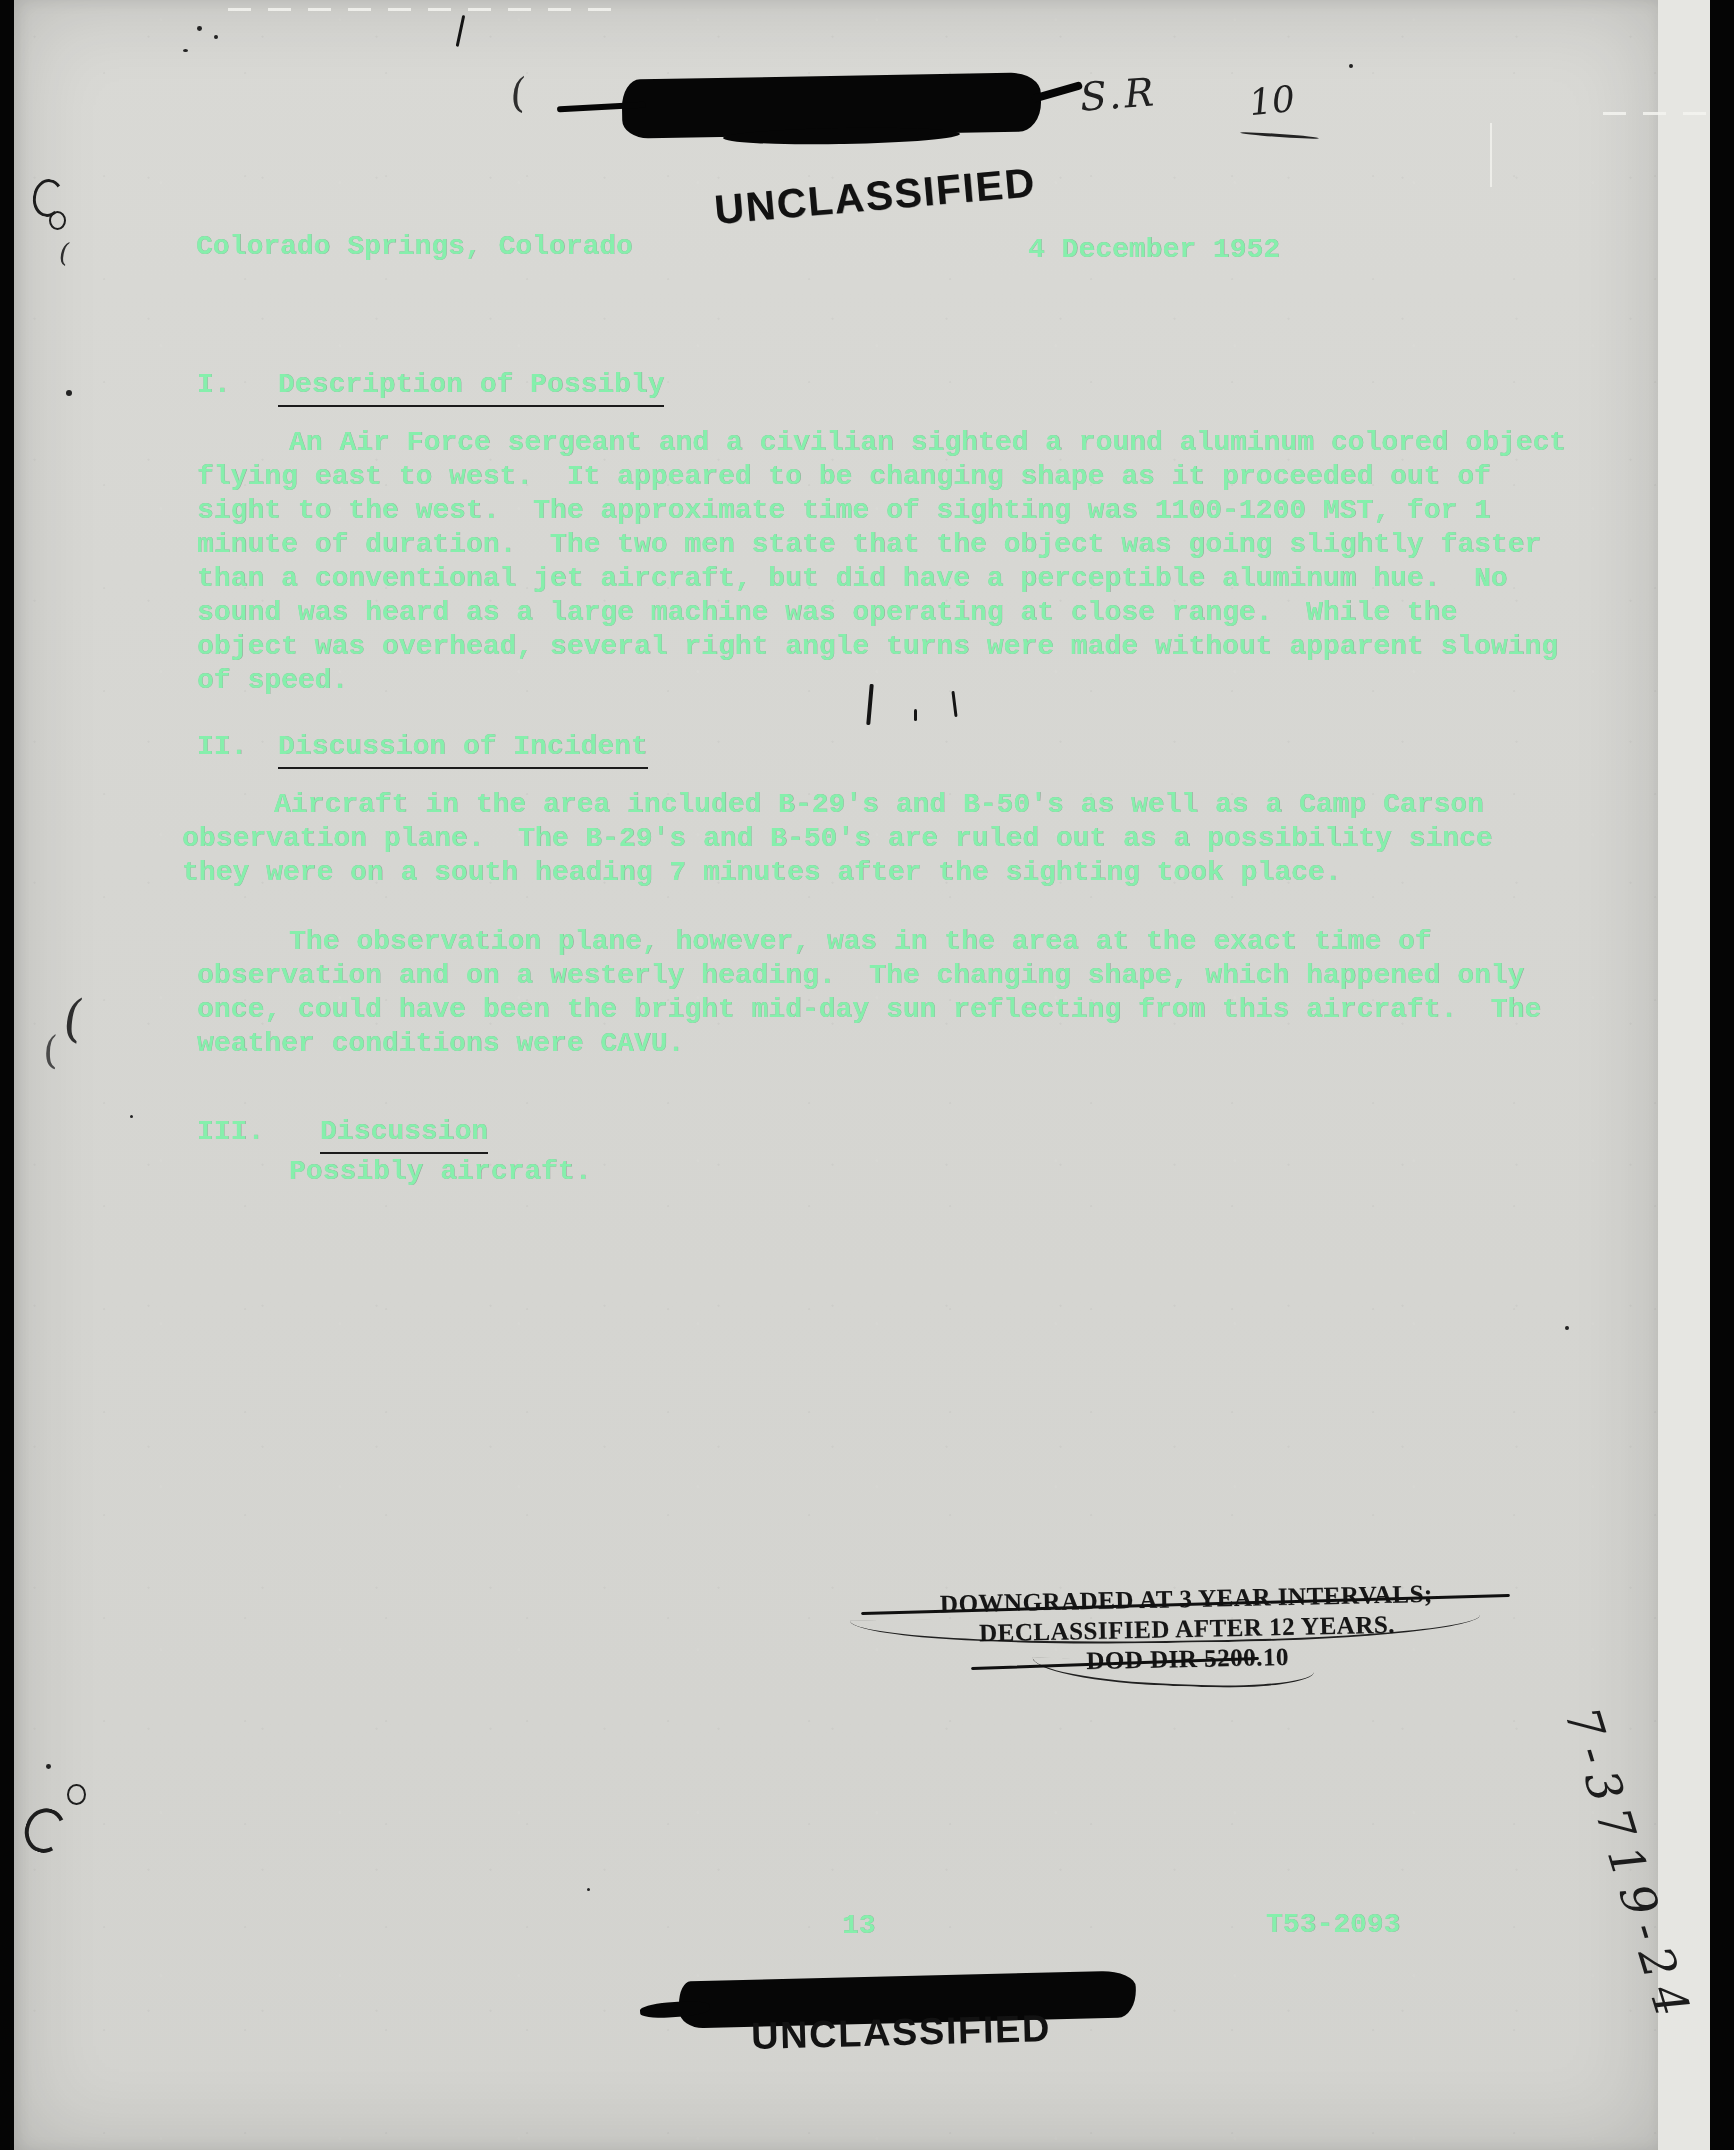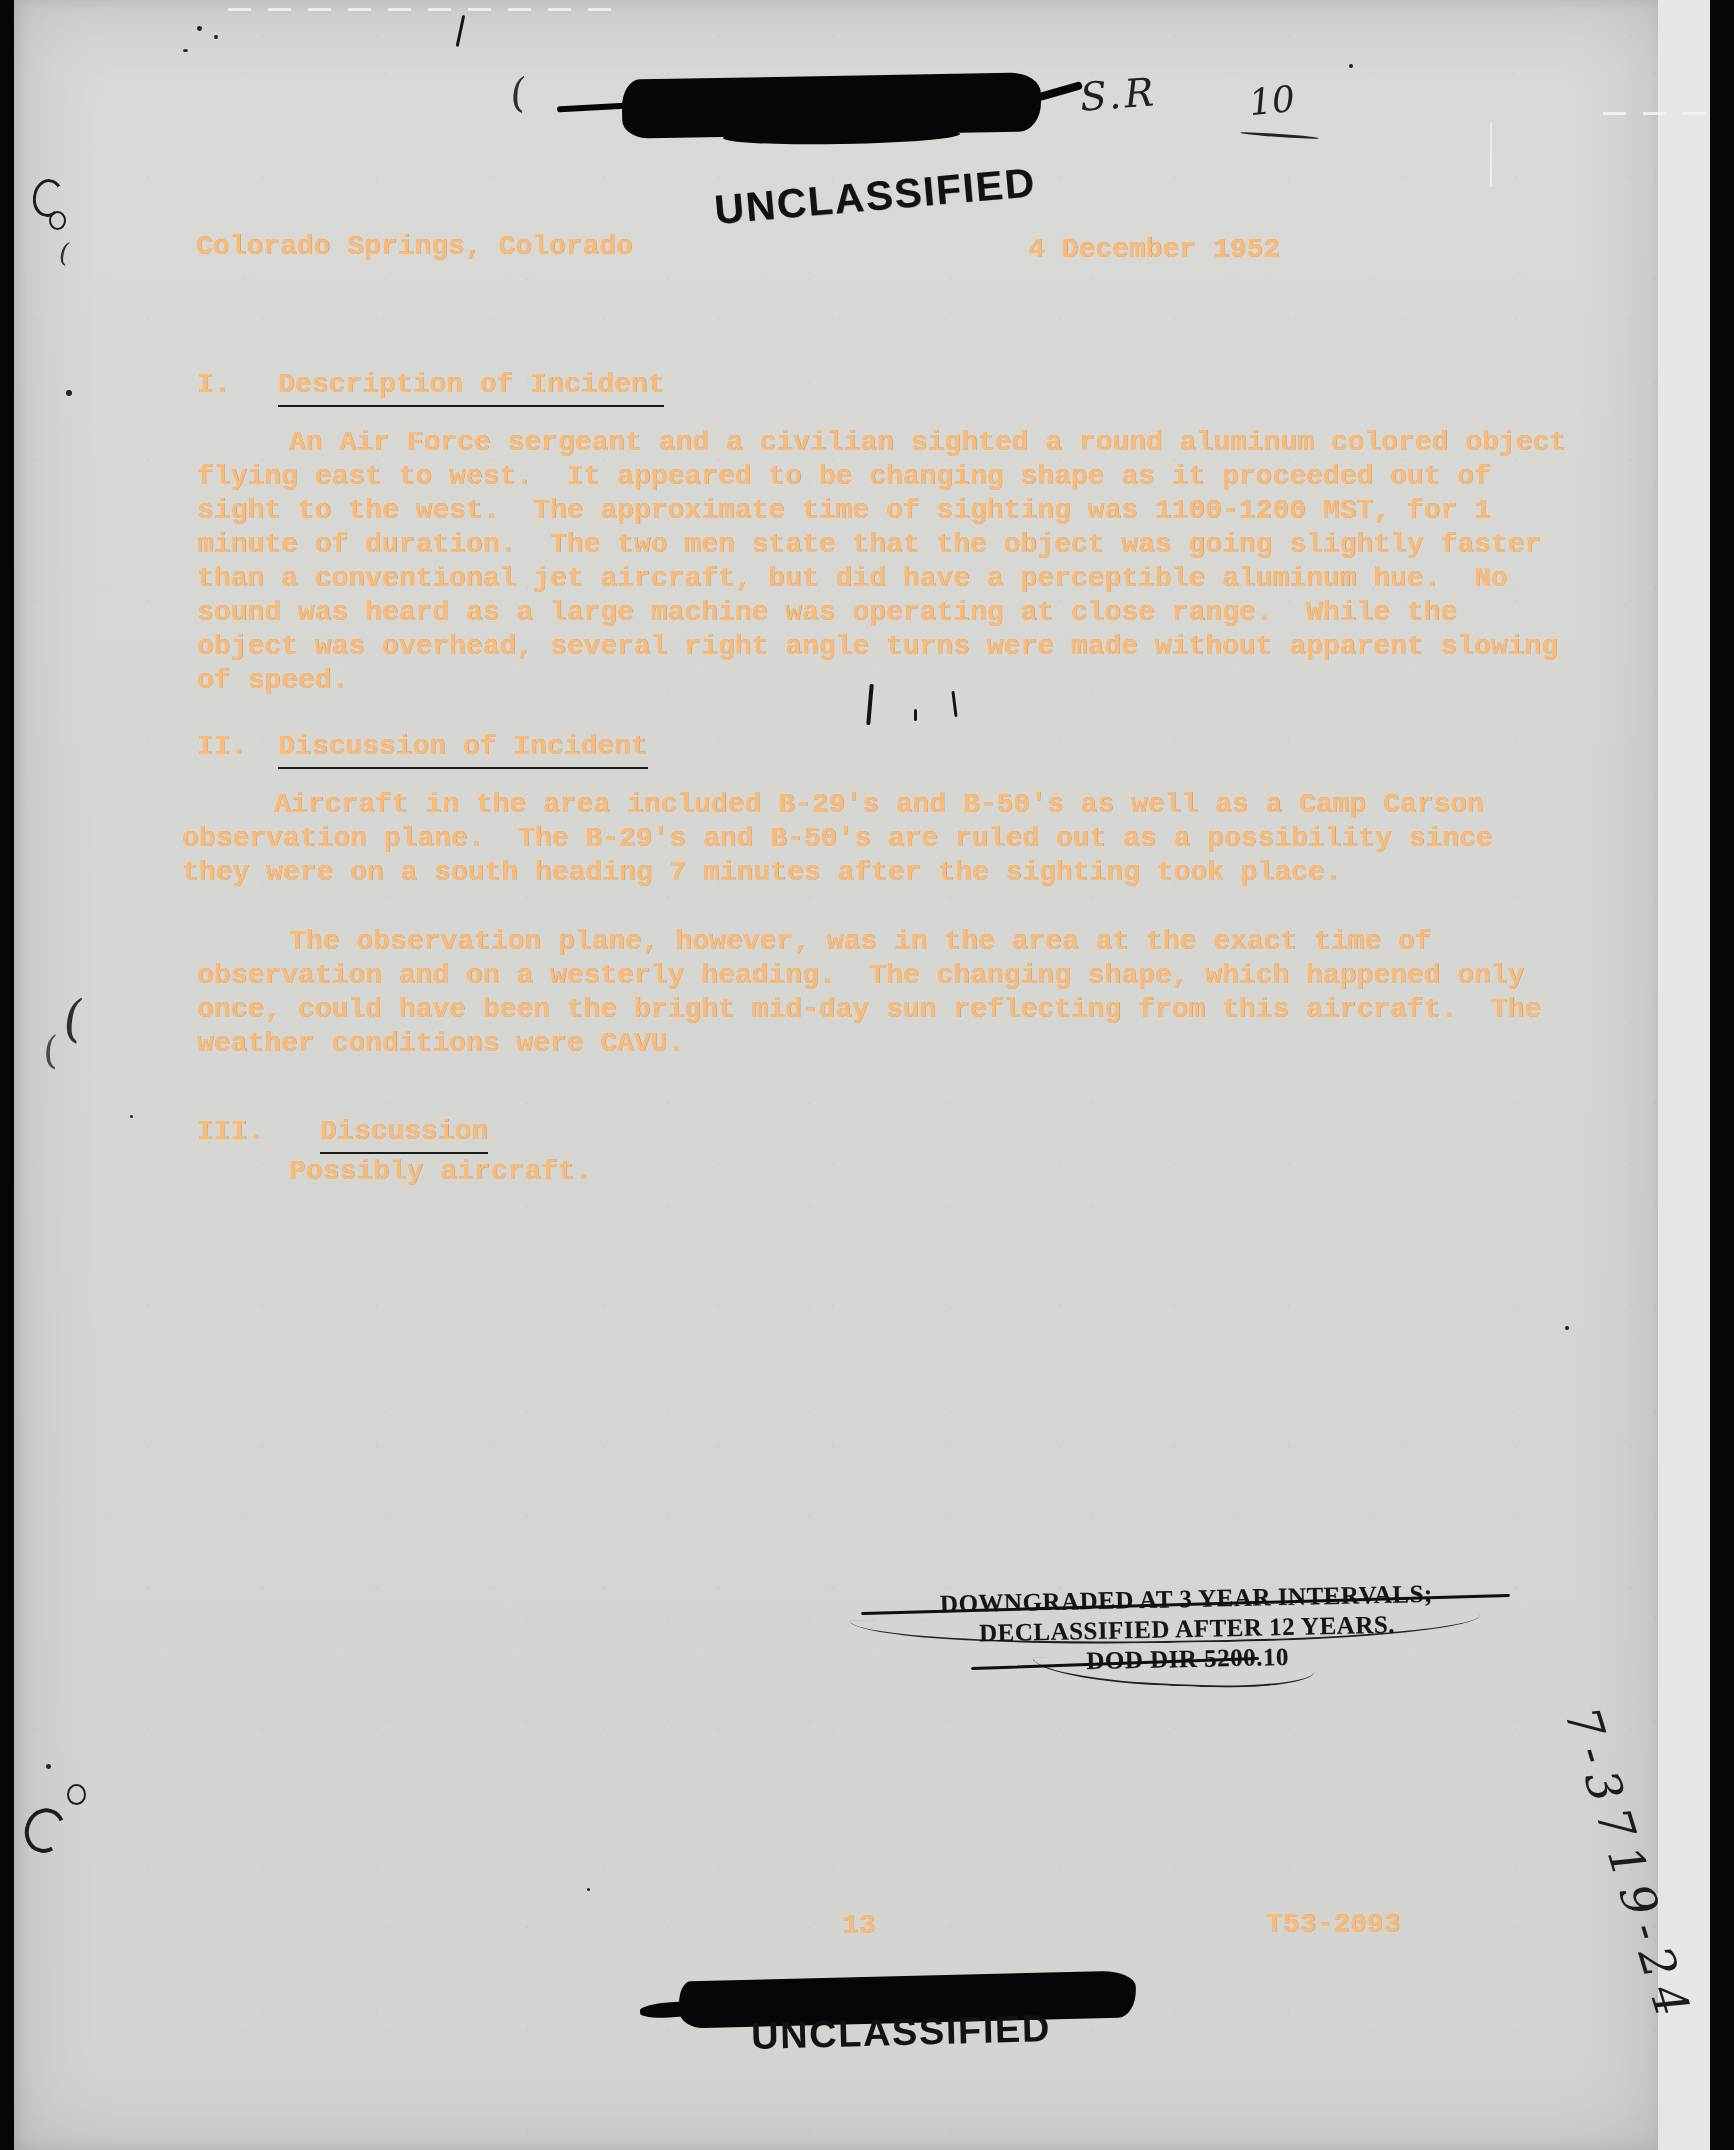--- a/index.html
+++ b/index.html
@@ -20,21 +20,21 @@
       radial-gradient(circle at 64% 71%, rgba(0,0,0,0.03) 0.8px, transparent 1.4px),
       radial-gradient(circle at 82% 12%, rgba(255,255,255,0.05) 1.1px, transparent 1.6px),
       linear-gradient(180deg,#d9d9d5 0%, #d6d6d2 40%, #d3d3cf 100%);
     background-size:114px 141px, 141px 103px, 179px 163px, 100% 100%;
     box-shadow: inset 0 0 87px rgba(0,0,0,0.14), inset 4.3px 0 16.3px rgba(0,0,0,0.10);
   }
   .overlay{position:absolute;left:0;top:0;width:1734px;height:2151px;}
 
   
   .tw{
-    position:absolute;color:#fdba74;font-weight:700;
+    position:absolute;color:#86efac;font-weight:700;
     font-family:"Liberation Mono", monospace;
     font-size:28px;line-height:34px;
     text-shadow:0.3px 0.3px 0 rgba(25,25,25,0.35);
     white-space:pre-wrap;
   }
   .para{width:1374px;text-indent:92px;margin-top:7px;}
   .heading{display:flex;align-items:flex-start;}
   .heading .num{width:81px;flex:0 0 auto;}
   .heading .title{border-bottom:2.7px solid #1b1b1b;padding-bottom:2.7px;}
 
@@ -121,21 +121,21 @@
   <div class="tw" style="left:196px;top:230px;">Colorado Springs, Colorado</div>
   <div class="tw" style="left:1028px;top:233px;">4 December 1952</div>
 
   <div class="punch" style="left:33px;top:179px;width:24px;height:31.5px;border-right-color:transparent;transform:rotate(8deg);"></div>
   <div class="punch" style="left:49px;top:211px;width:13px;height:15px;border-width:2.7px;"></div>
   <div class="pen-paren" style="left:59px;top:238px;font-size:26px;">(</div>
   <div class="dot" style="left:66px;top:390px;width:6px;height:6px;"></div>
 
   <div class="tw heading" style="left:197px;top:368px;">
     <span class="num">I.</span>
-    <span class="title">Description of Incident</span>
+    <span class="title">Description of Possibly</span>
   </div>
   <div class="tw para" style="left:197px;top:419px;">An Air Force sergeant and a civilian sighted a round aluminum colored object flying east to west.  It appeared to be changing shape as it proceeded out of sight to the west.  The approximate time of sighting was 1100-1200 MST, for 1 minute of duration.  The two men state that the object was going slightly faster than a conventional jet aircraft, but did have a perceptible aluminum hue.  No sound was heard as a large machine was operating at close range.  While the object was overhead, several right angle turns were made without apparent slowing of speed.</div>
 
   <div class="tw heading" style="left:197px;top:730px;">
     <span class="num">II.</span>
     <span class="title">Discussion of Incident</span>
   </div>
   <div class="tick" style="left:868px;top:684px;width:3.8px;height:41px;transform:rotate(5deg);"></div>
   <div class="tick" style="left:914px;top:709px;width:3.3px;height:12px;"></div>
   <div class="tick" style="left:953px;top:691px;width:3.3px;height:26px;transform:rotate(-7deg);"></div>

